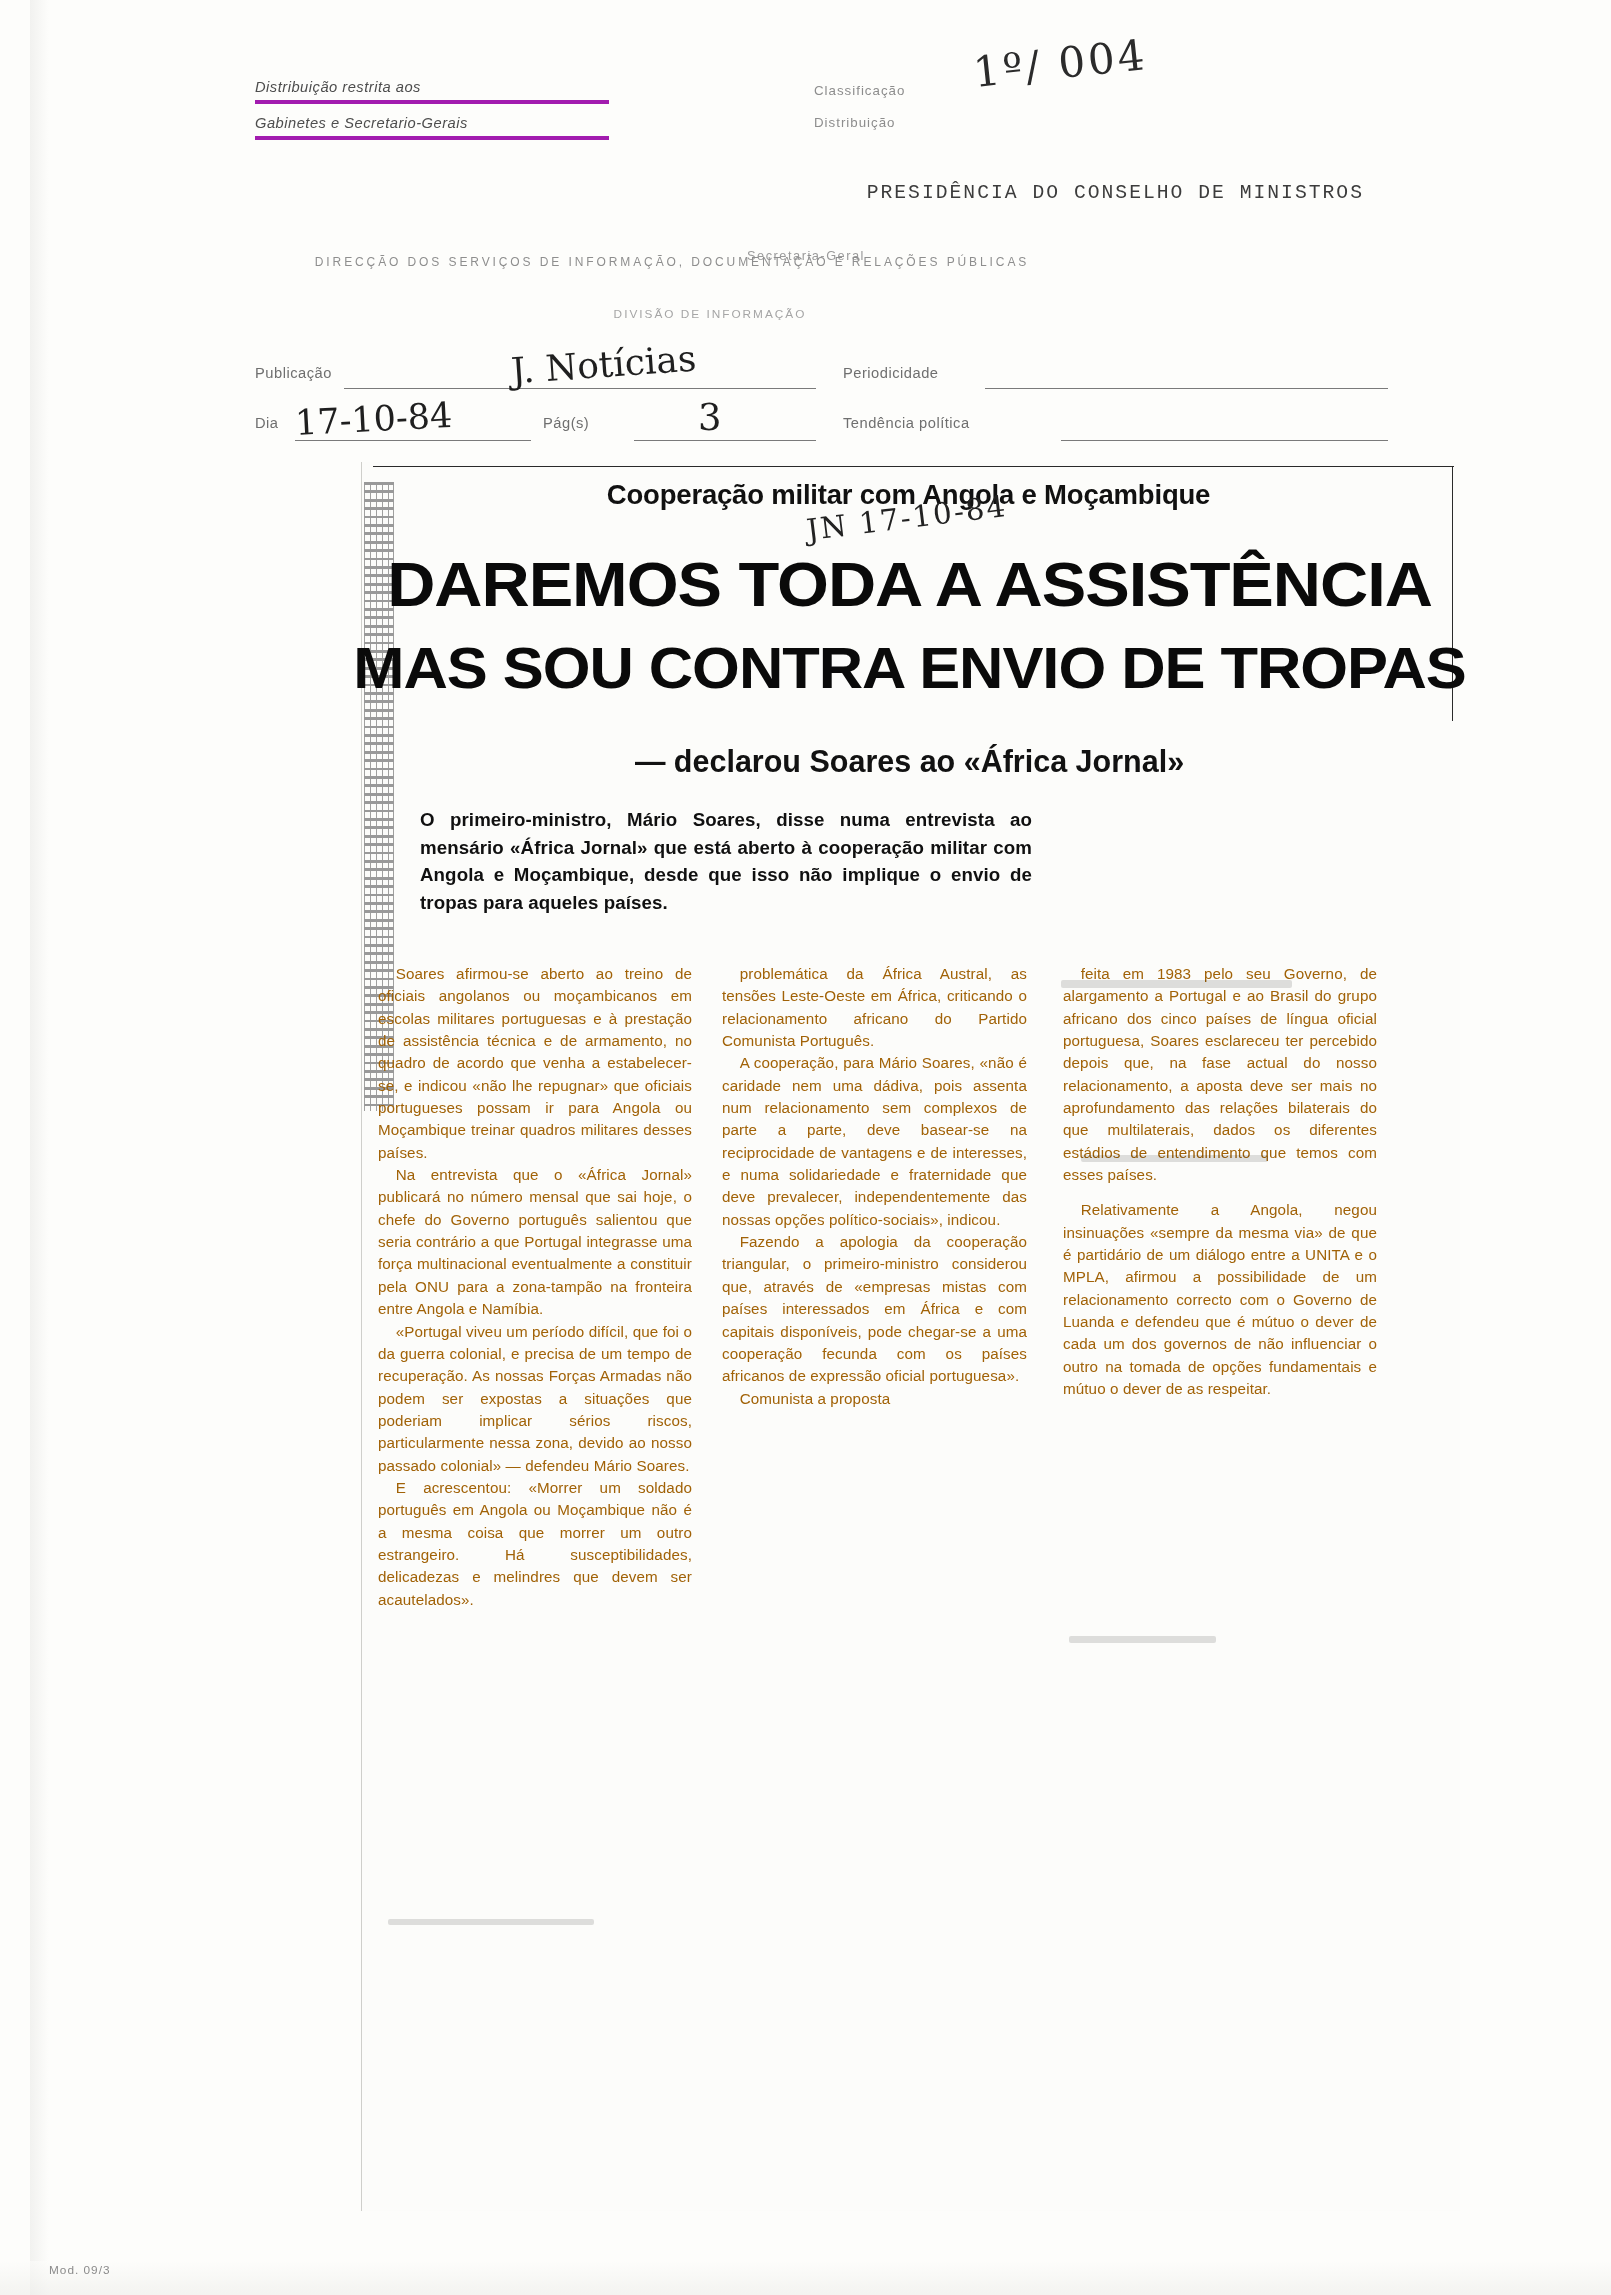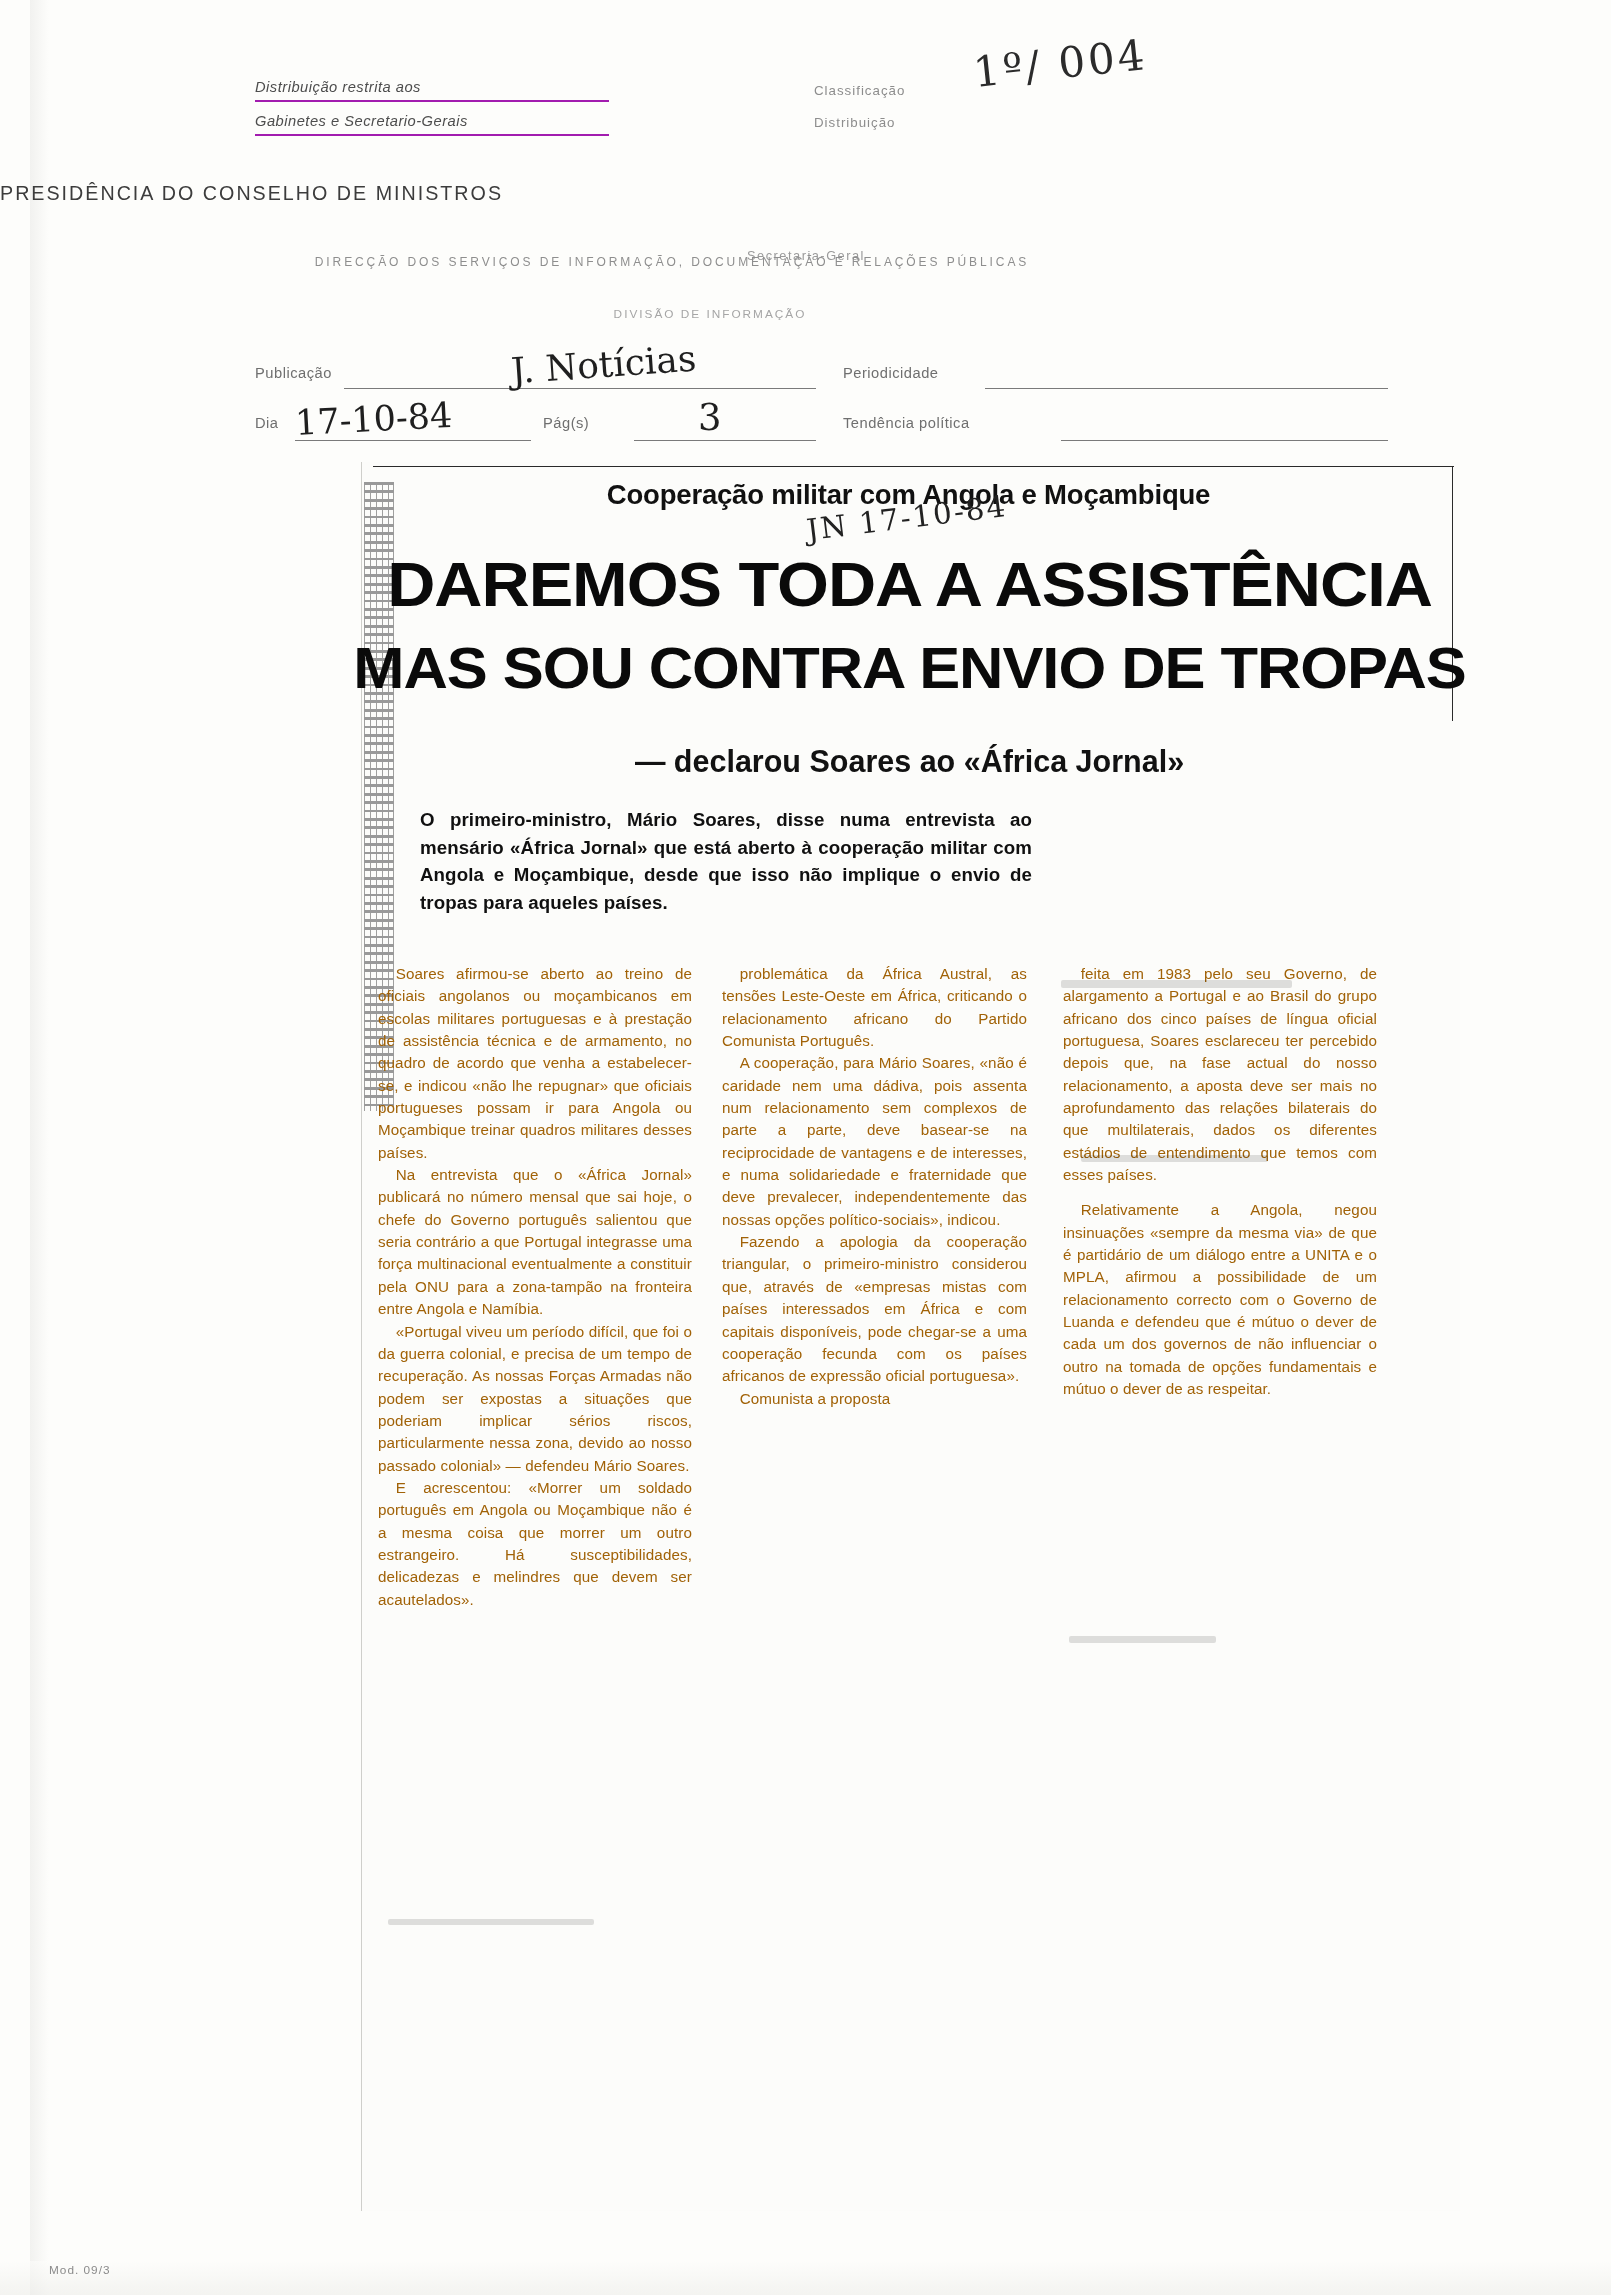--- a/index.html
+++ b/index.html
@@ -42,21 +42,21 @@
   .hdr-distrib {
     position: absolute;
     left: 255px; top: 79px;
     width: 354px;
     font-size: 14.7px;
     font-style: italic;
     color: #4d4d4d;
     letter-spacing: 0.5px;
   }
   .hdr-distrib .line {
-    border-bottom: 2px solid #a21caf;
+    border-bottom: 4px solid #a21caf;
     padding-bottom: 4.9px;
     margin-bottom: 10.8px;
     white-space: nowrap;
   }
 
   .hdr-class {
     position: absolute;
     left: 806px; top: 83px;
     font-size: 13.3px;
     color: #8d8d8d;
@@ -72,24 +72,25 @@
     font-size: 42px;
     color: #2b2b2b;
     transform: rotate(-6deg);
     letter-spacing: 2.9px;
   }
 
   .org-title {
     position: absolute;
     left: 0; top: 182px;
     width: 1364px;
-    text-align: left;
+    text-align: right;
     font-size: 19.7px;
     color: #3c3c3c;
     letter-spacing: 2px;
+    font-family: Liberation Mono, monospace;
   }
   .org-sub1 {
     position: absolute;
     left: 0; top: 216px;
     width: 1612px;
     text-align: center;
     font-size: 12.8px;
     color: #9a9a9a;
     letter-spacing: 1.5px;
     margin-top: 32px;

